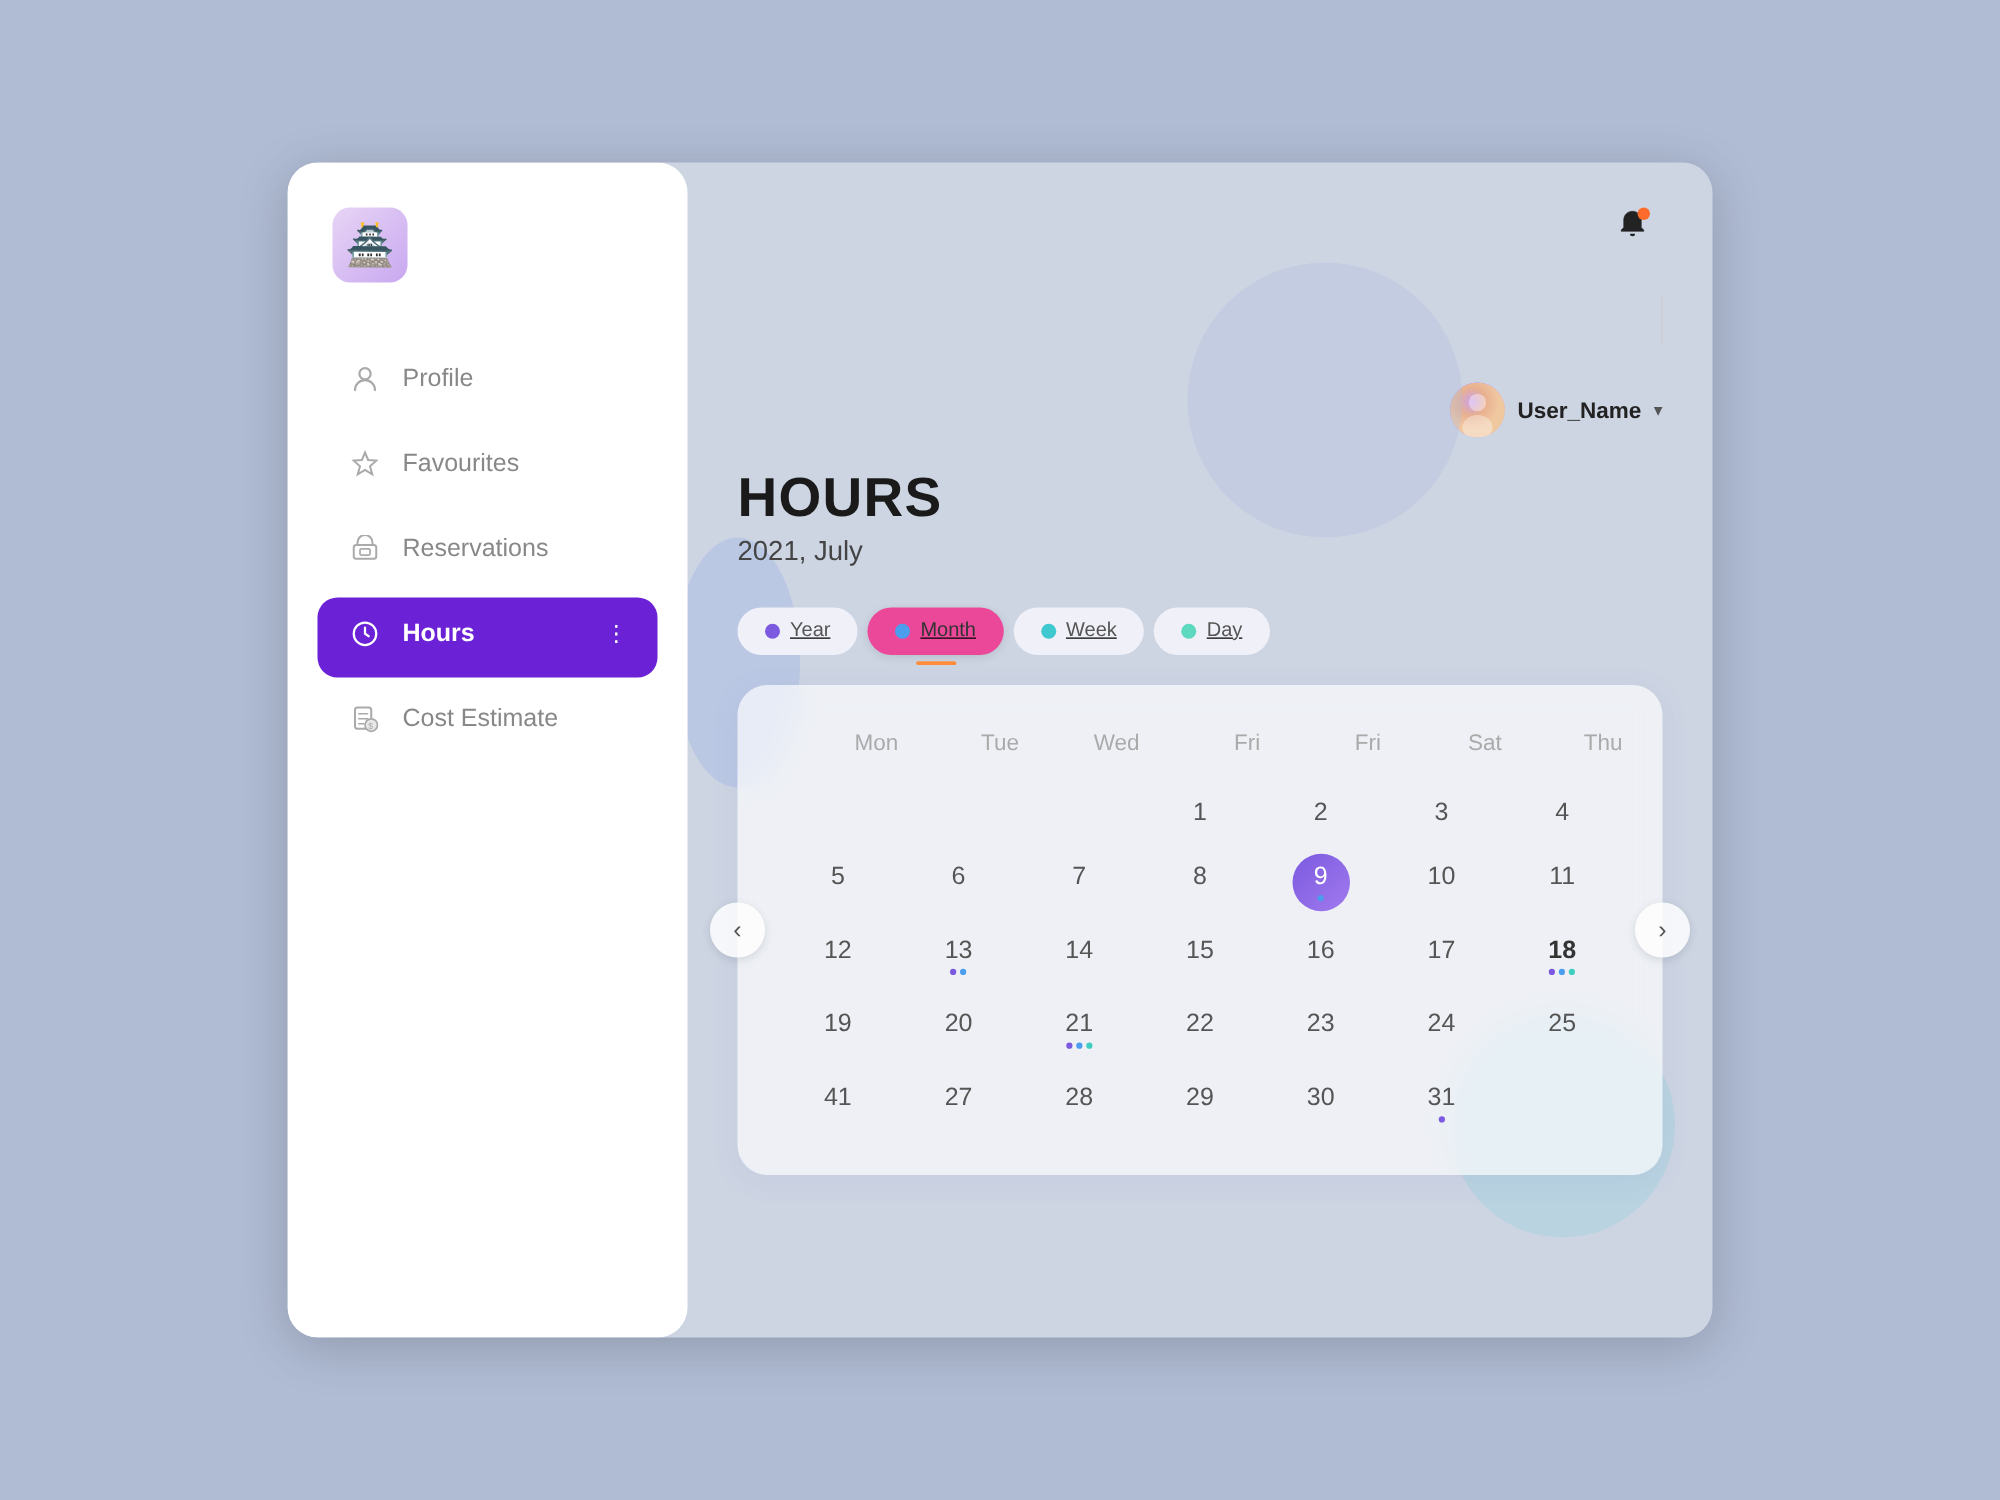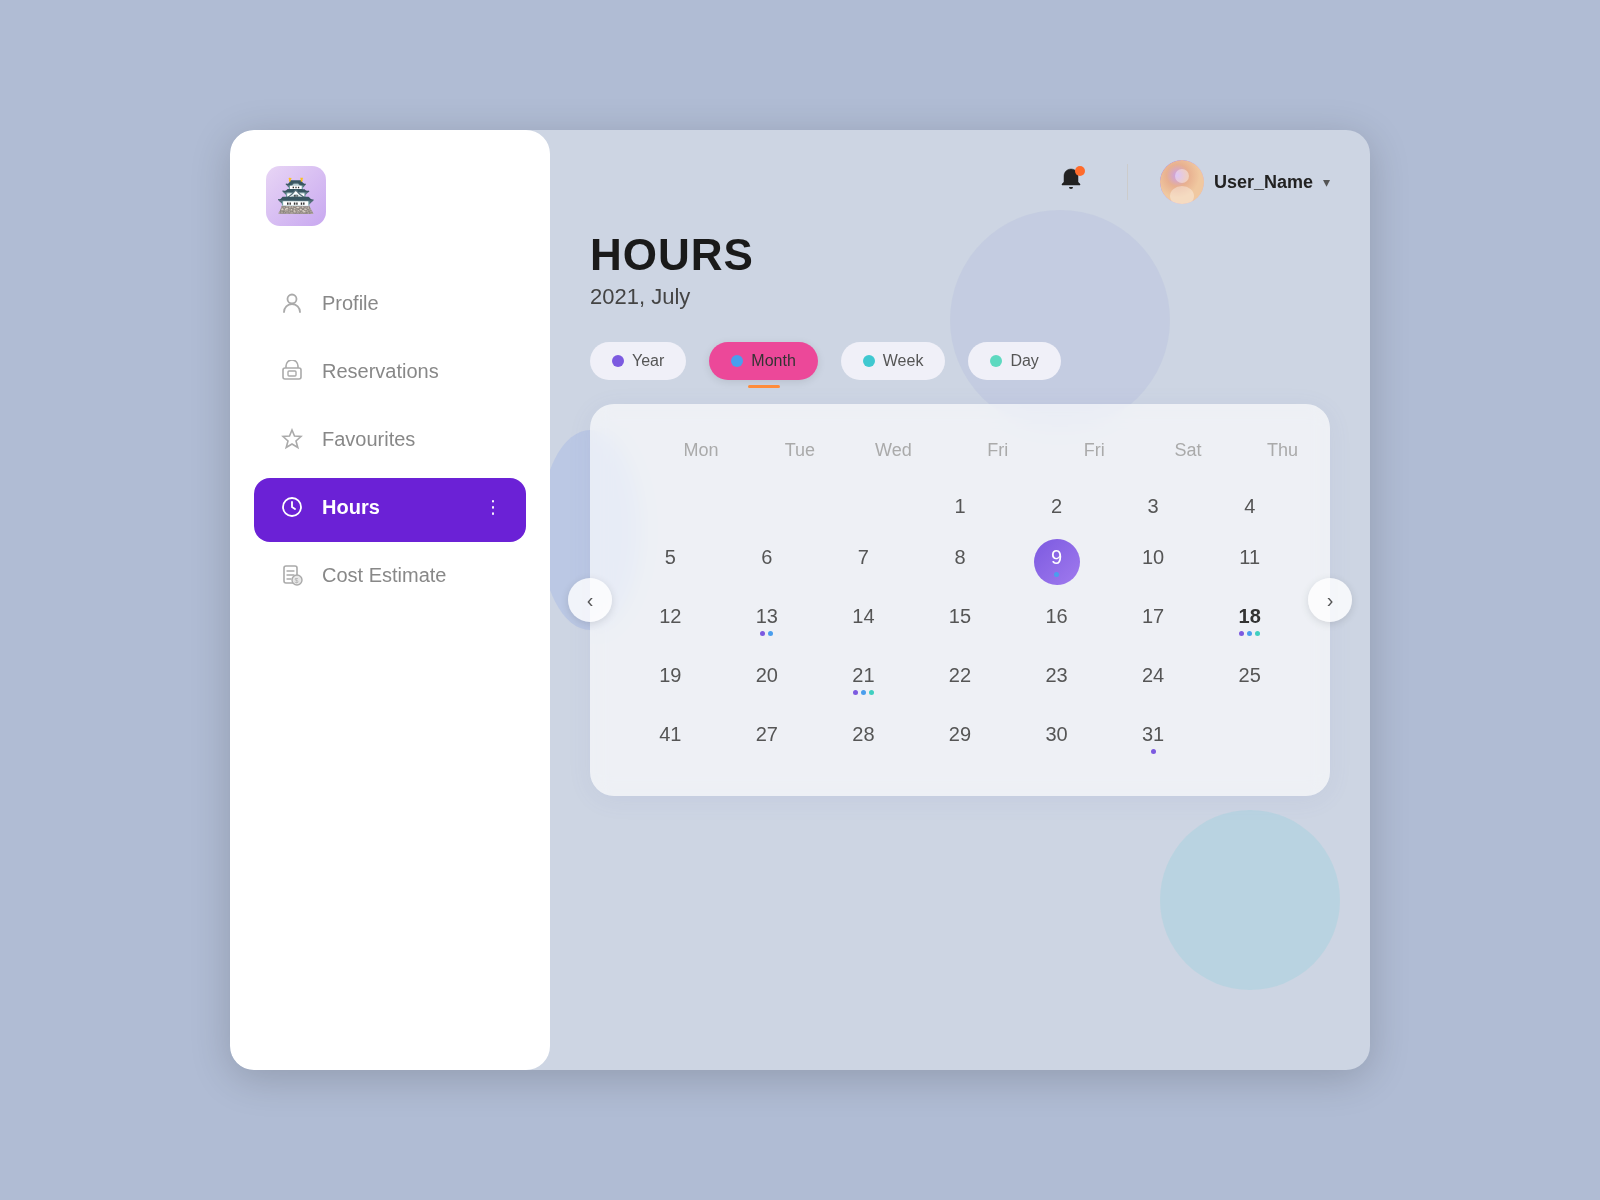--- a/index.html
+++ b/index.html
@@ -149,22 +149,23 @@
     
     .header {
       display: flex;
       align-items: center;
       justify-content: flex-end;
       padding: 28px 40px 0 40px;
     }
 
     .header-actions {
       display: flex;
-      align-items: center;
+      align-items: flex-end;
       gap: 32px;
+      flex-direction: column;
     }
 
     .notif-btn {
       width: 48px;
       height: 48px;
       border-radius: 50%;
       background: transparent;
       border: none;
       cursor: pointer;
       display: flex;
@@ -242,22 +243,23 @@
       font-size: 22px;
       font-weight: 400;
       color: #444;
       margin-top: 4px;
       margin-bottom: 32px;
     }
 
     
     .view-tabs {
       display: flex;
-      gap: 23px;
+      gap: 8px;
       margin-bottom: 24px;
+      text-decoration: underline;
     }
 
     .view-tab {
       display: flex;
       align-items: center;
       gap: 8px;
       padding: 10px 22px;
       border-radius: 50px;
       background: #f0f0f8;
       border: none;
@@ -422,35 +424,35 @@
             <circle cx="11" cy="7" r="4.5" stroke="#aaa" stroke-width="1.8"></circle>
             <path d="M3 20c0-4.4 3.6-8 8-8s8 3.6 8 8" stroke="#aaa" stroke-width="1.8" stroke-linecap="round"></path>
           </svg>
         </span>
         <span class="nav-label">Profile</span>
       </div>
 
       <div class="nav-item">
         <span class="nav-icon">
           <svg width="22" height="22" viewBox="0 0 22 22" fill="none">
+            <polygon points="11,2 13.5,8 20,8.5 15,13 16.8,19.5 11,16 5.2,19.5 7,13 2,8.5 8.5,8" stroke="#aaa" stroke-width="1.6" fill="none"></polygon>
+          </svg>
+        </span>
+        <span class="nav-label">Favourites</span>
+      </div>
+
+      <div class="nav-item">
+        <span class="nav-icon">
+          <svg width="22" height="22" viewBox="0 0 22 22" fill="none">
             <rect x="2" y="8" width="18" height="11" rx="2" stroke="#aaa" stroke-width="1.6"></rect>
             <path d="M5 8V6a6 6 0 0 1 12 0v2" stroke="#aaa" stroke-width="1.6"></path>
             <rect x="7" y="11" width="8" height="5" rx="1" stroke="#aaa" stroke-width="1.4"></rect>
           </svg>
         </span>
         <span class="nav-label">Reservations</span>
-      </div>
-
-      <div class="nav-item">
-        <span class="nav-icon">
-          <svg width="22" height="22" viewBox="0 0 22 22" fill="none">
-            <polygon points="11,2 13.5,8 20,8.5 15,13 16.8,19.5 11,16 5.2,19.5 7,13 2,8.5 8.5,8" stroke="#aaa" stroke-width="1.6" fill="none"></polygon>
-          </svg>
-        </span>
-        <span class="nav-label">Favourites</span>
       </div>
 
       <div class="nav-item active">
         <span class="nav-icon">
           <svg width="22" height="22" viewBox="0 0 22 22" fill="none">
             <circle cx="11" cy="11" r="9" stroke="white" stroke-width="1.8"></circle>
             <path d="M11 6v5l3 2" stroke="white" stroke-width="1.8" stroke-linecap="round"></path>
           </svg>
         </span>
         <span class="nav-label">Hours</span>

